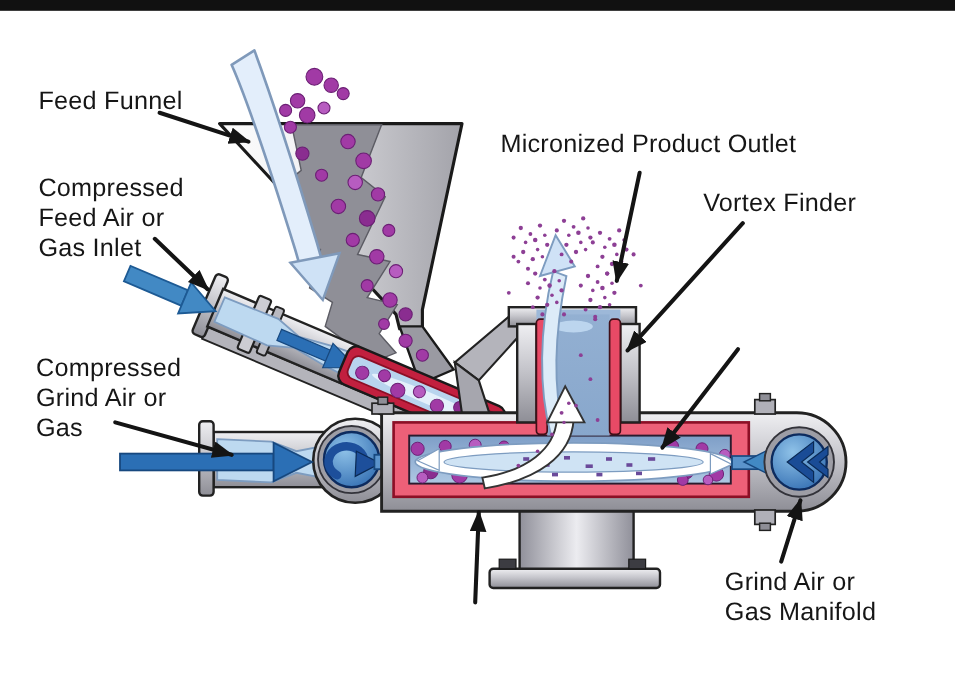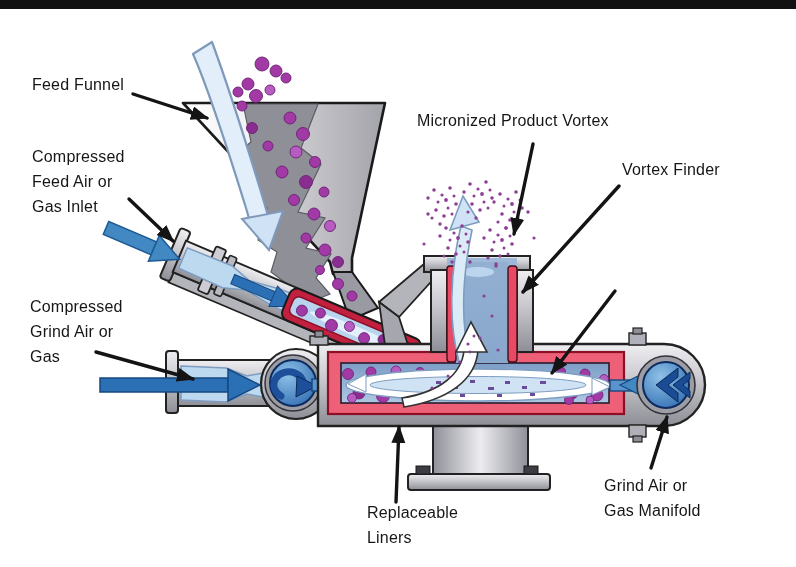--- a/index.html
+++ b/index.html
@@ -1,20 +1,20 @@
 <!DOCTYPE html>
 <html><head>
 <meta charset="utf-8">
 <style>
   html,body{margin:0;padding:0;background:#fff;}
   #stage{position:relative;width:796px;height:567px;background:#ffffff;overflow:hidden;
          font-family:"Liberation Sans", sans-serif;}
   #topbar{position:absolute;left:0;top:0;width:796px;height:9px;background:#111;}
   svg{position:absolute;left:0;top:0;}
-  .lbl{position:absolute;font-size:16px;line-height:25px;color:#161616;
+  .lbl{position:absolute;font-size:21px;line-height:25px;color:#161616;
        white-space:pre-line;letter-spacing:0.2px;}
 </style>
 </head>
 <body>
 
 <div id="stage">
   <div id="topbar"></div>
 
   <svg width="796" height="567" viewBox="0 0 796 567">
     <defs>
@@ -280,19 +280,17 @@
     </g>
   </svg>
 
   <div class="lbl" style="left:32px;top:72px">Feed Funnel</div>
   <div class="lbl" style="left:32px;top:144px">Compressed
 Feed Air or
 Gas Inlet</div>
   <div class="lbl" style="left:30px;top:294px">Compressed
 Grind Air or
 Gas</div>
-  <div class="lbl" style="left:417px;top:108px">Micronized Product Vortex</div>
-  <div class="lbl" style="left:622px;top:157px">Vortex Finder</div>
-  <div class="lbl" style="left:367px;top:500px">Replaceable
-Liners</div>
+  <div class="lbl" style="left:417px;top:108px">Micronized Product Outlet</div>
+  <div class="lbl" style="left:586px;top:157px">Vortex Finder</div>
   <div class="lbl" style="left:604px;top:473px">Grind Air or
 Gas Manifold</div>
 </div>
 
 </body></html>

